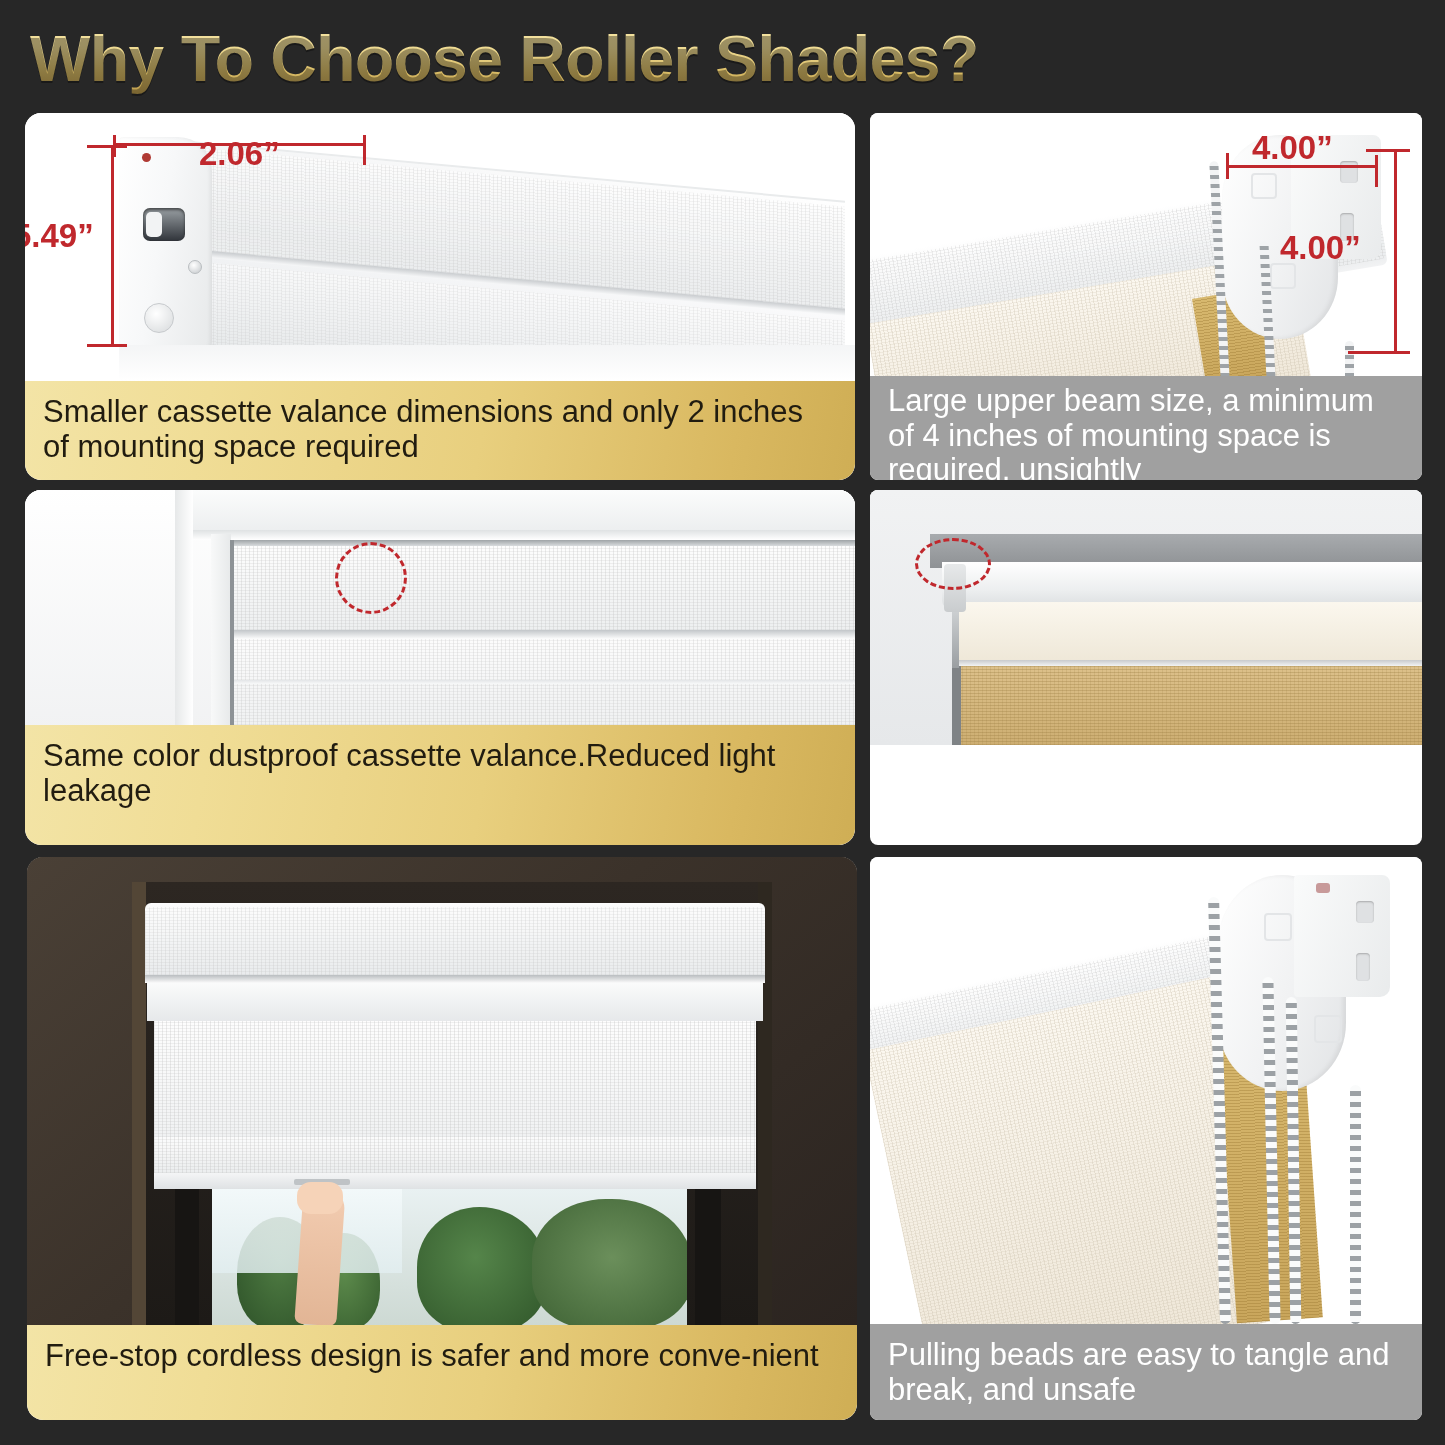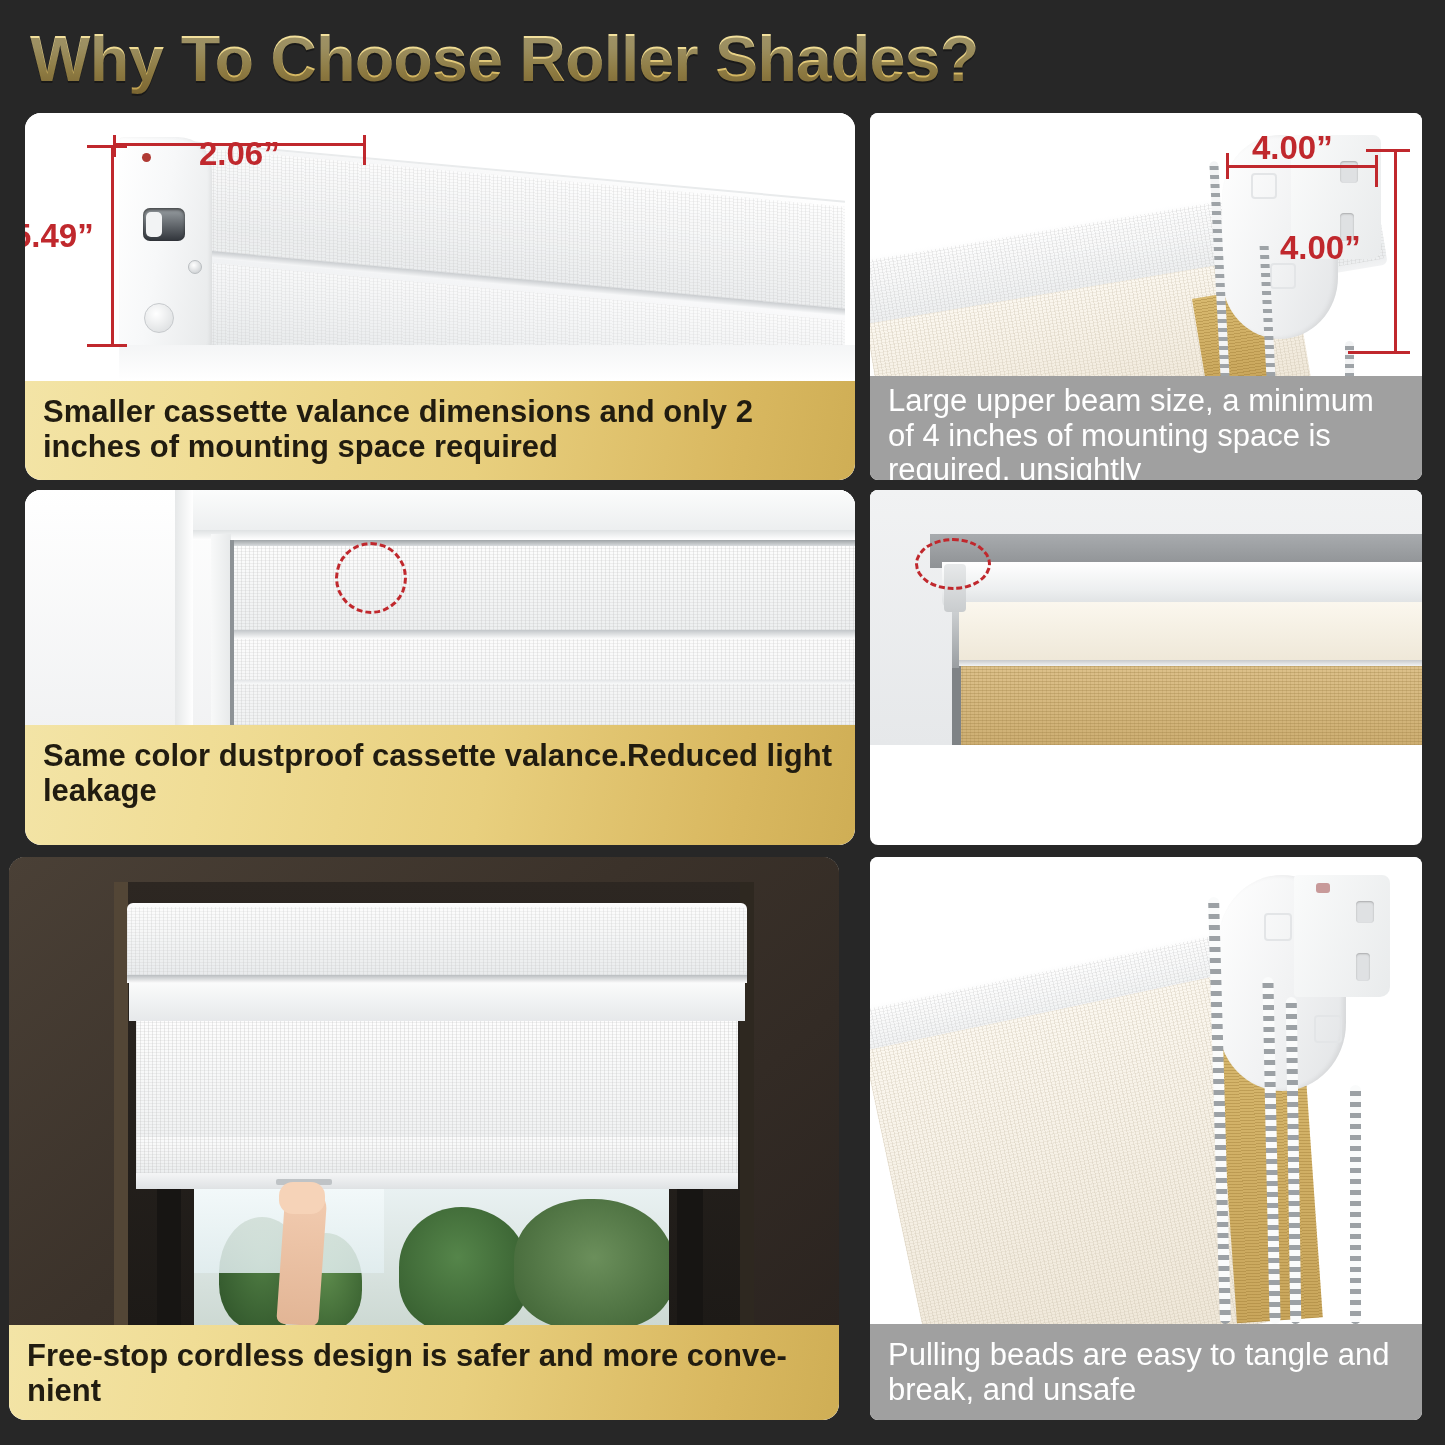--- a/index.html
+++ b/index.html
@@ -30,21 +30,21 @@
   .photo { position: absolute; left:0; right:0; top:0; overflow: hidden; }
 
   .caption {
     position: absolute; left: 0; right: 0; bottom: 0;
     display: flex; align-items: flex-start;
     padding: 14px 20px 16px 18px;
     line-height: 1.12;
   }
   .caption.gold {
     background: linear-gradient(100deg,#f3e4a6 0%,#f0dd96 22%,#e8cf7e 55%,#d9b860 85%,#cfae55 100%);
-    color: #211c10; font-weight: 700; font-size: 31px;
+    color: #211c10; font-weight: 400; font-size: 31px;
     border-radius: 0 0 16px 16px;
   }
   .caption.gray {
     background: #a0a0a0; color: #fff; font-weight: 400; font-size: 31px;
   }
   .cap-text { display:block; }
 
   
   .tex-white {
     background:
@@ -268,21 +268,21 @@
 
       <div style="position:absolute; left:74px; top:74px; width:22px; height:48px;
                   background:linear-gradient(180deg,#e7e9ea,#c9ccce); border-radius:4px;"></div>
 
       <div class="dashed-ell" style="left:45px; top:48px; width:76px; height:52px;"></div>
 
     </div>
 
   </div>
 
-  <div class="panel left" style="left:9px; top:857px; width:830px; height:563px;">
+  <div class="panel left" style="left:27px; top:857px; width:830px; height:563px;">
 
     <div class="photo" style="height:468px; background:#3a3127;">
 
       <div style="position:absolute; inset:0;
                   background:linear-gradient(140deg,#4a4036 0%,#3b322a 45%,#2b2420 100%);"></div>
 
       <div style="position:absolute; left:105px; top:25px; width:640px; height:443px;
                   background:linear-gradient(180deg,#2d2722,#1d1a17);
                   border-left:14px solid #534636; border-right:14px solid #2e2820;"></div>
 

